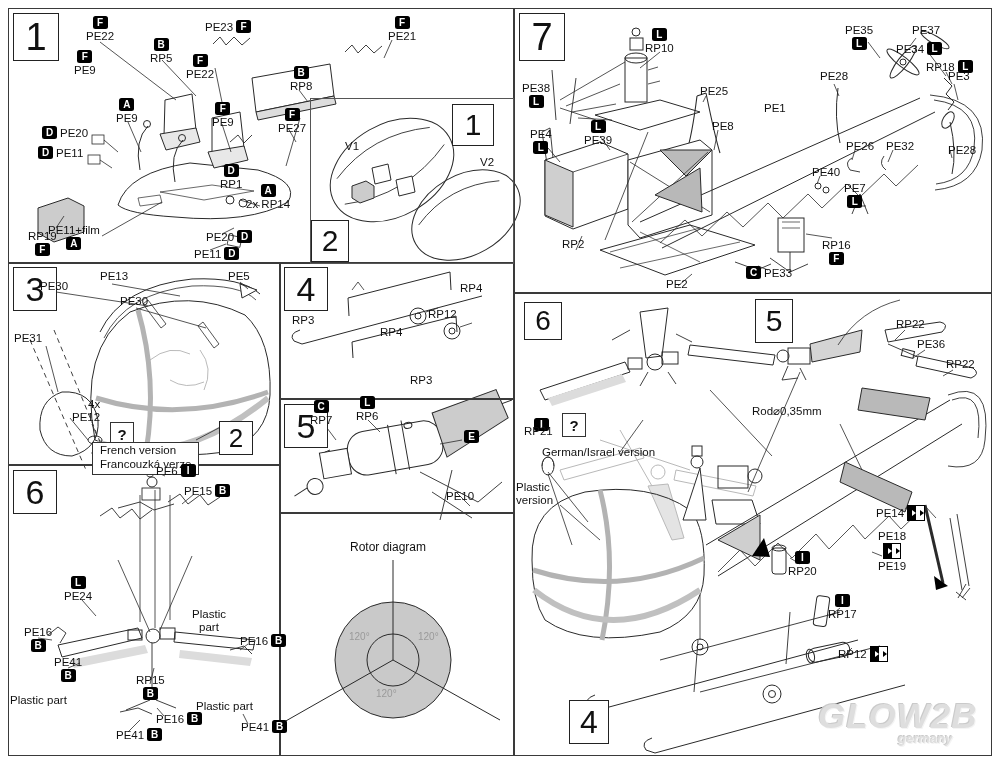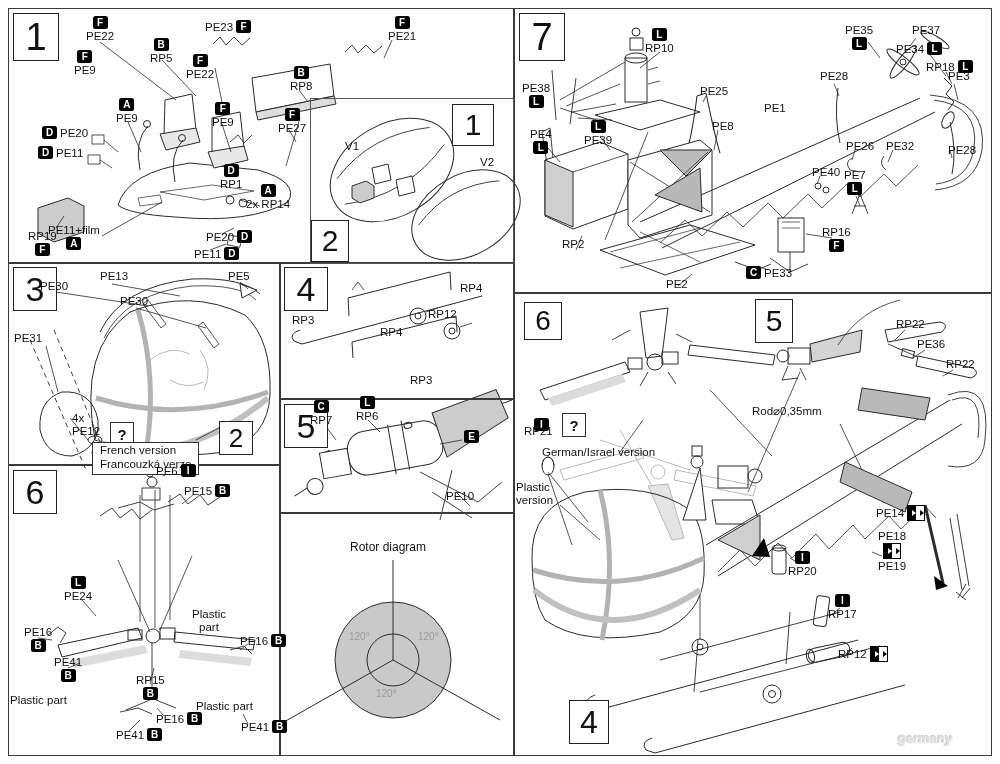--- a/index.html
+++ b/index.html
@@ -380,21 +380,21 @@
     </div>
   <div class="lbl" style="left:120px;top:295px">
       <span>PE30</span>
     </div>
   <div class="lbl" style="left:228px;top:270px">
       <span>PE5</span>
     </div>
   <div class="lbl" style="left:14px;top:332px">
       <span>PE31</span>
     </div>
-  <div class="note" style="left:72px;top:412px;text-align:left">
+  <div class="note" style="left:72px;top:398px;text-align:right">
       <div>4x</div>
       <div>PE12</div>
     </div>
   <div class="qbox" style="left:110px;top:422px">?</div>
   <div class="notebox" style="left:92px;top:442px">
       <div>French version</div>
       <div>Francouzká verze</div>
     </div>
 
   <div class="lbl" style="left:460px;top:282px">
@@ -526,25 +526,25 @@
     </div>
   <div class="lbl" style="left:886px;top:140px">
       <span>PE32</span>
     </div>
   <div class="lbl" style="left:948px;top:144px">
       <span>PE28</span>
     </div>
   <div class="lbl" style="left:812px;top:166px">
       <span>PE40</span>
     </div>
-  <div class="lbl col" style="left:844px;top:169px">
+  <div class="lbl col" style="left:844px;top:182px">
       <span>PE7</span>
       <span class="badge">L</span>
     </div>
-  <div class="lbl col" style="left:822px;top:226px">
+  <div class="lbl col" style="left:822px;top:239px">
       <span>RP16</span>
       <span class="badge">F</span>
     </div>
   <div class="lbl" style="left:746px;top:266px">
       <span class="badge">C</span>
       <span>PE33</span>
     </div>
   <div class="lbl" style="left:562px;top:238px">
       <span>RP2</span>
     </div>
@@ -602,14 +602,15 @@
   <div class="lbl" style="left:838px;top:646px">
       <span>RP12</span>
     <svg class="foldicon" width="18" height="16" viewBox="0 0 18 16">
         <rect x="0.5" y="0.5" width="17" height="15" fill="#fff" stroke="#000"></rect>
         <rect x="0.5" y="0.5" width="8.5" height="15" fill="#000"></rect>
         <path d="M2,8 h3 l0,-3 4,3 -4,3 0,-3z" fill="#fff"></path>
         <path d="M10,8 h3 l0,-3 4,3 -4,3 0,-3z" fill="#000"></path>
       </svg>
     </div>
 
+  <div class="wm" style="left:818px;top:696px;font-size:35px;letter-spacing:1px">GLOW2B</div>
   <div class="wm" style="left:898px;top:731px;font-size:13px">germany</div>
 </div>
 
 </body></html>

